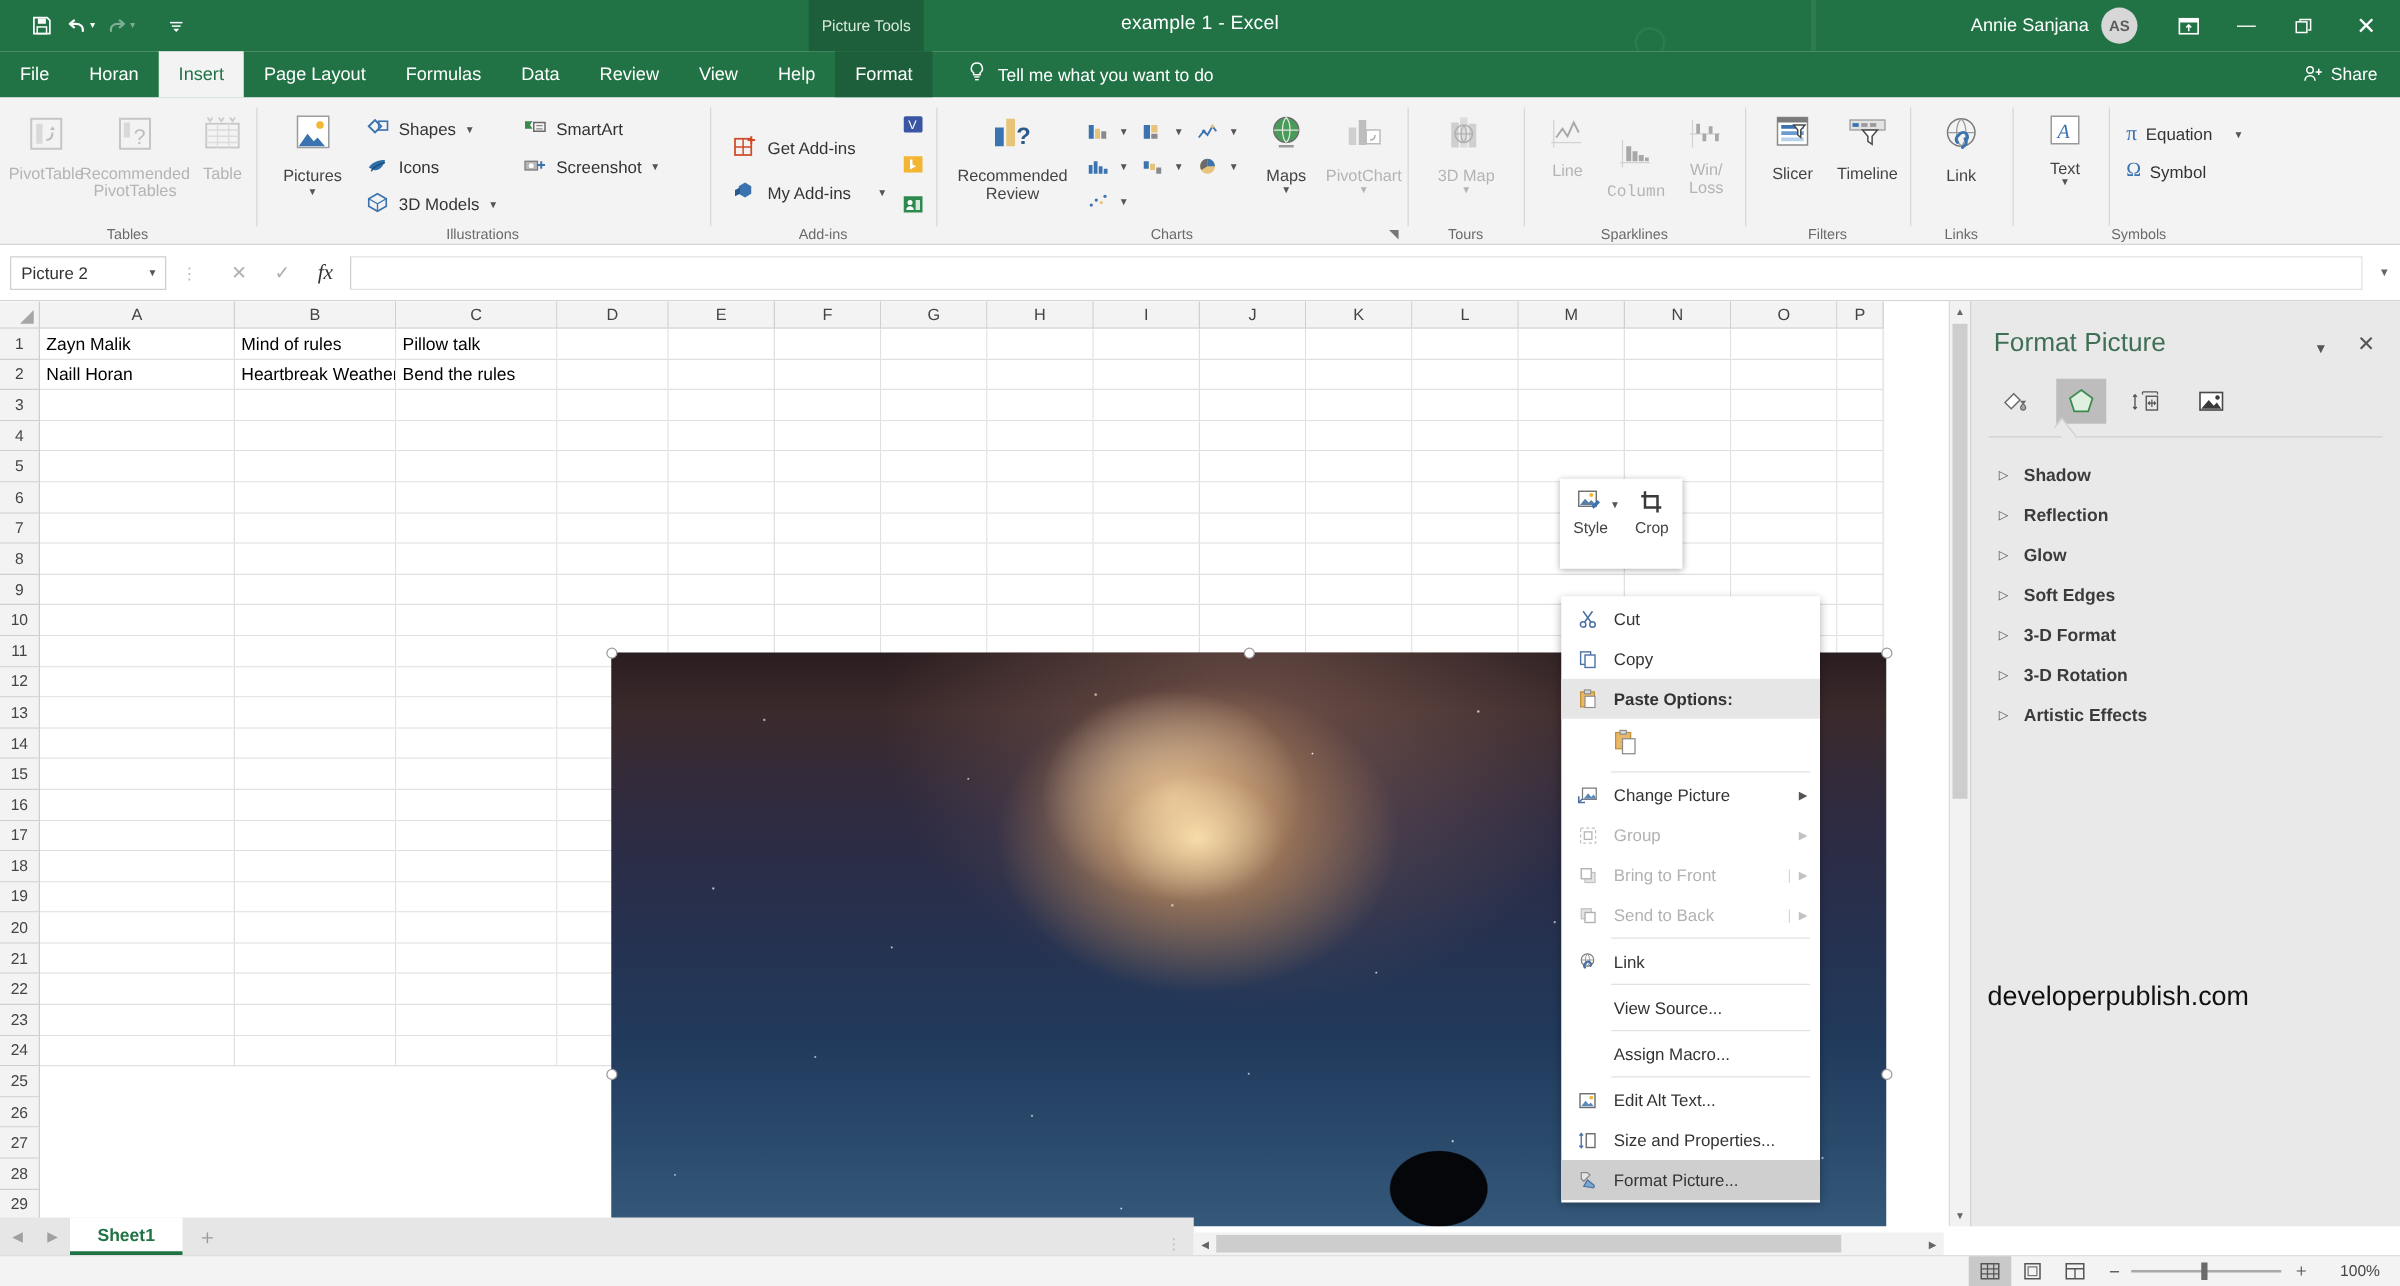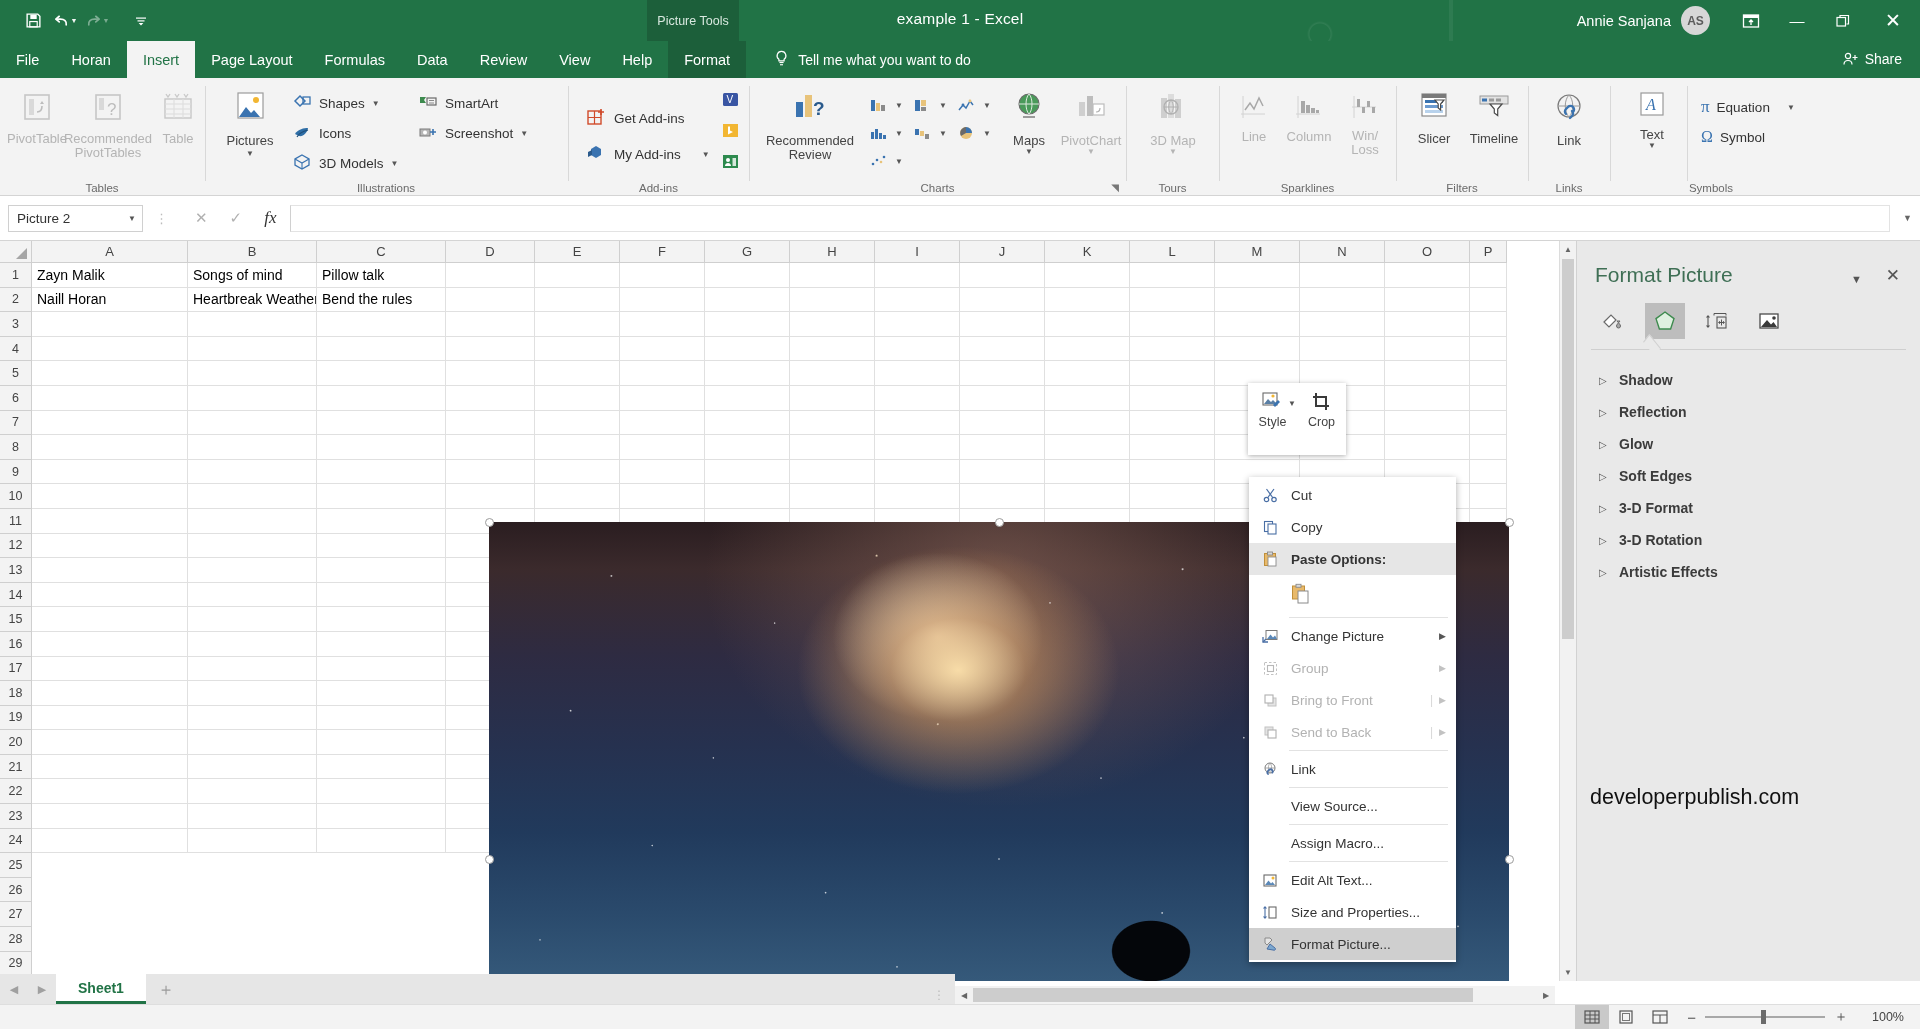--- a/index.html
+++ b/index.html
@@ -85,21 +85,21 @@
   .caret { font-size:8px; color:#555; }
   .caret.dim{ color:#b4b4b4; }
   .dlg-launcher { position:absolute; bottom:3px; font-size:10px; color:#777; }
 
   
   .fbar {
     position:absolute; top:196px; left:0; width:1920px; height:45px;
     background:#fff; display:flex; align-items:center; border-bottom:1px solid #d4d4d4;
   }
   .namebox {
-    margin-left:8px; width:135px; height:27px; border:1px solid #d0d0d0; background:#fff;
+    margin-left:8px; width:125px; height:27px; border:1px solid #d0d0d0; background:#fff;
     display:flex; align-items:center; justify-content:space-between; padding:0 6px 0 8px;
     font-size:13.5px; color:#333;
   }
   .grip { margin:0 12px; color:#bcbcbc; font-size:13px; letter-spacing:1px; }
   .fb-btns { display:flex; align-items:center; gap:22px; padding:0 14px; }
   .fb-btn { font-size:15px; color:#b0b0b0; }
   .fb-btn.fx { color:#333; font-style:italic; font-family:"Liberation Serif", serif; font-size:17px; }
   .fb-input { flex:1; height:27px; border:1px solid #e3e3e3; border-left:1px solid #d0d0d0; background:#fff; margin-right:30px; }
   .fb-expand { position:absolute; right:8px; font-size:9px; color:#666; }
 
@@ -589,21 +589,21 @@
     <div class="rgroup" style="left:1220px; width:175px;">
       <div class="big-btn disabled" style="position:absolute;left:10px;top:6px;width:48px;">
         <span class="icn">
           <svg width="40" height="36" viewBox="0 0 40 36">
               <path d="M9 6v22M7 24h24" stroke="#d2d2d2" stroke-width="1"></path>
               <path d="M11 20l5-7 4 6 5-11 4 8" fill="none" stroke="#a8a8a8" stroke-width="1.5"></path>
             </svg>
         </span>
         <span>Line</span>
       </div>
-      <div class="big-btn disabled" style="position:absolute;left:58px;top:6px;width:62px;">
+      <div class="big-btn disabled" style="position:absolute;left:58px;top:22px;width:62px;font-family:Liberation Mono, monospace;">
         <span class="icn">
           <svg width="40" height="36" viewBox="0 0 40 36">
               <path d="M9 6v22M7 24h24" stroke="#d2d2d2" stroke-width="1"></path>
               <rect x="12" y="11" width="4" height="12" fill="#a8a8a8"></rect>
               <rect x="17" y="15" width="4" height="8" fill="#a8a8a8"></rect>
               <rect x="22" y="18" width="4" height="5" fill="#a8a8a8"></rect>
               <rect x="27" y="20" width="3" height="3" fill="#a8a8a8"></rect>
             </svg>
         </span>
         <span>Column</span>
@@ -761,21 +761,21 @@
       <div class="rh">25</div>
       <div class="rh">26</div>
       <div class="rh">27</div>
       <div class="rh">28</div>
       <div class="rh">29</div>
     </div>
 
     <div class="cells">
       <div class="crow">
         <div class="cell" style="width:156px">Zayn Malik</div>
-        <div class="cell" style="width:129px">Songs of mind</div>
+        <div class="cell" style="width:129px">Mind of rules</div>
         <div class="cell" style="width:129px">Pillow talk</div>
         <div class="cell" style="width:89px"></div>
         <div class="cell" style="width:85px"></div>
         <div class="cell" style="width:85px"></div>
         <div class="cell" style="width:85px"></div>
         <div class="cell" style="width:85px"></div>
         <div class="cell" style="width:85px"></div>
         <div class="cell" style="width:85px"></div>
         <div class="cell" style="width:85px"></div>
         <div class="cell" style="width:85px"></div>

